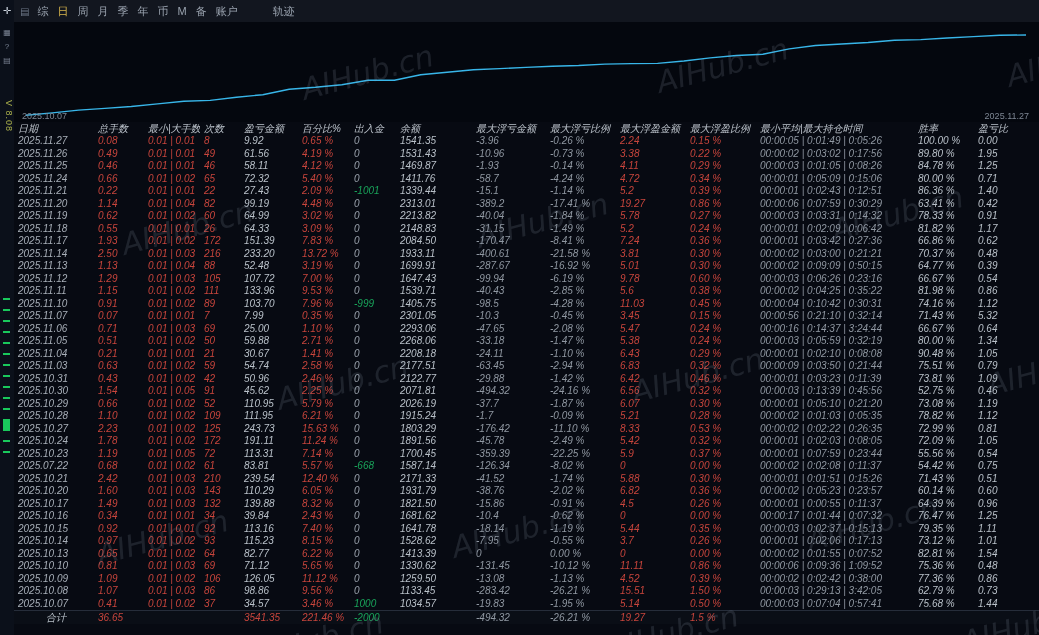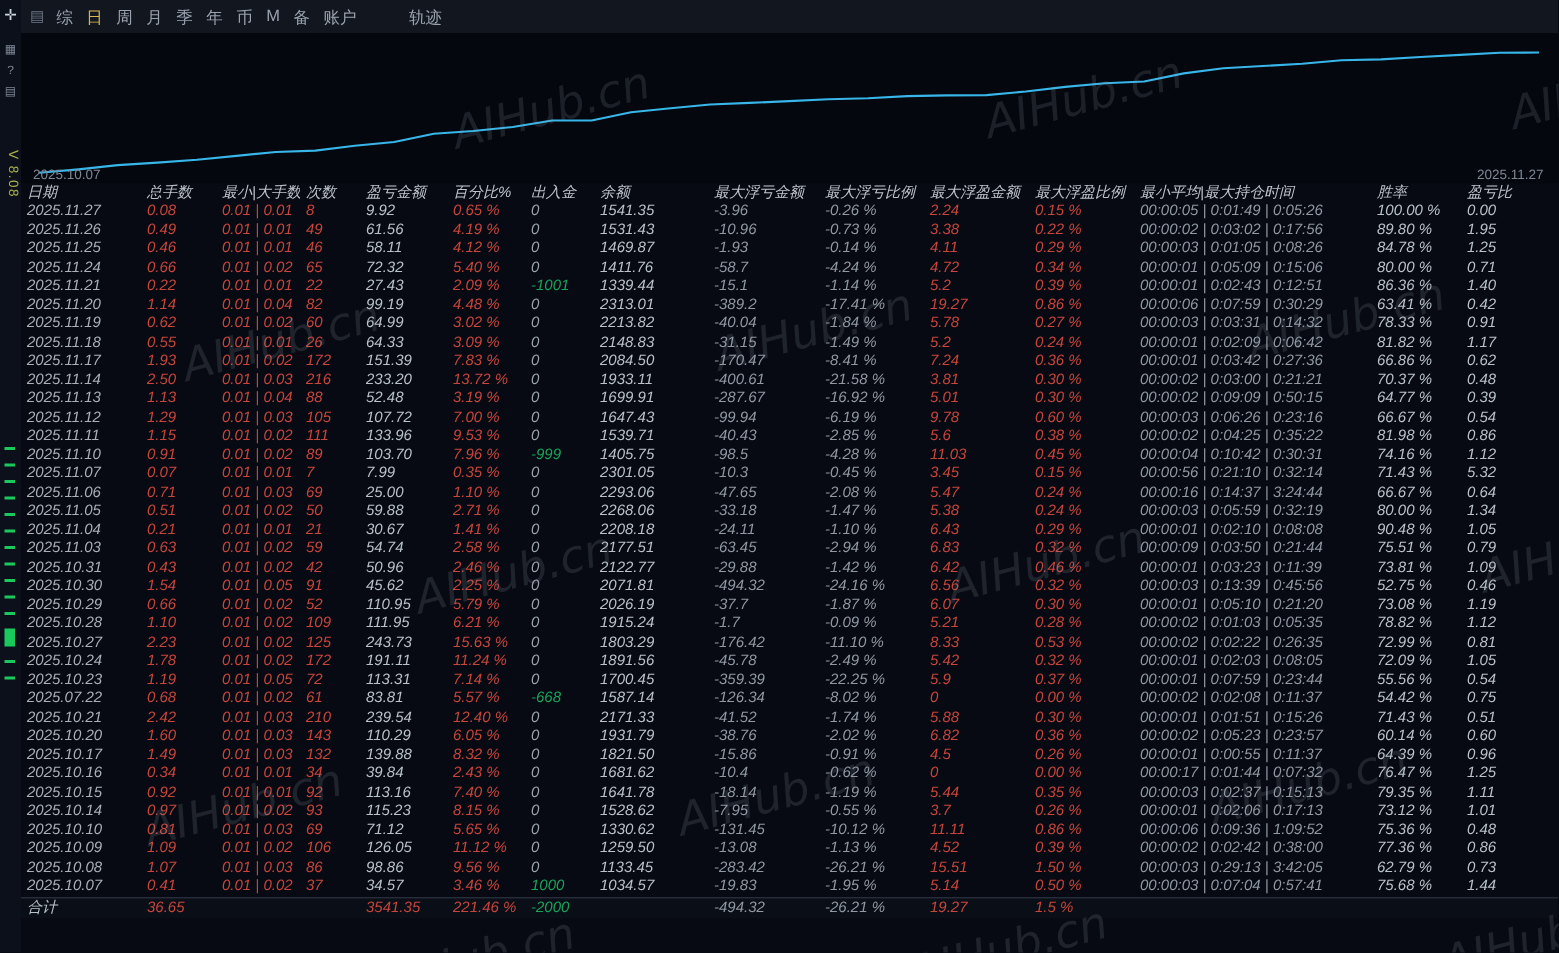--- a/index.html
+++ b/index.html
@@ -46,21 +46,21 @@
   }
   thead th{color:var(--head,#bcc3cb);height:13px;line-height:13px;}
   td.c0{color:var(--date,#a8afb8);}
   td.c1,td.c2,td.c3,td.c5,td.c10,td.c11{color:var(--red,#c8453c);}
   td.c4,td.c7,td.c13,td.c14{color:var(--white,#b9c1c9);}
   td.c6{color:var(--gray2,#9aa2ac);}
   td.c8,td.c9,td.c12{color:var(--gray,#9098a2);}
   td.mut{color:var(--gray,#9098a2);}
   td.green{color:var(--green,#19a35a) !important;}
   tr.total td{border-top:1px solid #262d3a;height:13px;line-height:13px;background:#0a0e16;}
-  tr.total td.c0{color:var(--white,#b9c1c9);}
+  tr.total td.c0{color:var(--white,#b9c1c9);text-align:center;}
   tr.total td.c4{color:var(--red,#c8453c);}
   
   #watermarks{position:absolute;inset:0;pointer-events:none;z-index:6;}
   .wm{
     position:absolute;font-size:30px;font-style:italic;white-space:nowrap;
     color:var(--wm,rgba(150,160,180,0.17));transform:rotate(-15deg);
     font-family:"DejaVu Sans",sans-serif;
   }
 </style>
 </head>
@@ -711,20 +711,37 @@
           <td class="c7">1528.62</td>
           <td class="c8">-7.95</td>
           <td class="c9">-0.55 %</td>
           <td class="c10">3.7</td>
           <td class="c11">0.26 %</td>
           <td class="c12">00:00:01 | 0:02:06 | 0:17:13</td>
           <td class="c13">73.12 %</td>
           <td class="c14">1.01</td>
         </tr>
         <tr>
+          <td class="c0">2025.10.13</td>
+          <td class="c1">0.65</td>
+          <td class="c2">0.01 | 0.02</td>
+          <td class="c3">64</td>
+          <td class="c4">82.77</td>
+          <td class="c5">6.22 %</td>
+          <td class="c6">0</td>
+          <td class="c7">1413.39</td>
+          <td class="c8">0</td>
+          <td class="c9">0.00 %</td>
+          <td class="c10">0</td>
+          <td class="c11">0.00 %</td>
+          <td class="c12">00:00:02 | 0:01:55 | 0:07:52</td>
+          <td class="c13">82.81 %</td>
+          <td class="c14">1.54</td>
+        </tr>
+        <tr>
           <td class="c0">2025.10.10</td>
           <td class="c1">0.81</td>
           <td class="c2">0.01 | 0.03</td>
           <td class="c3">69</td>
           <td class="c4">71.12</td>
           <td class="c5">5.65 %</td>
           <td class="c6">0</td>
           <td class="c7">1330.62</td>
           <td class="c8">-131.45</td>
           <td class="c9">-10.12 %</td>

